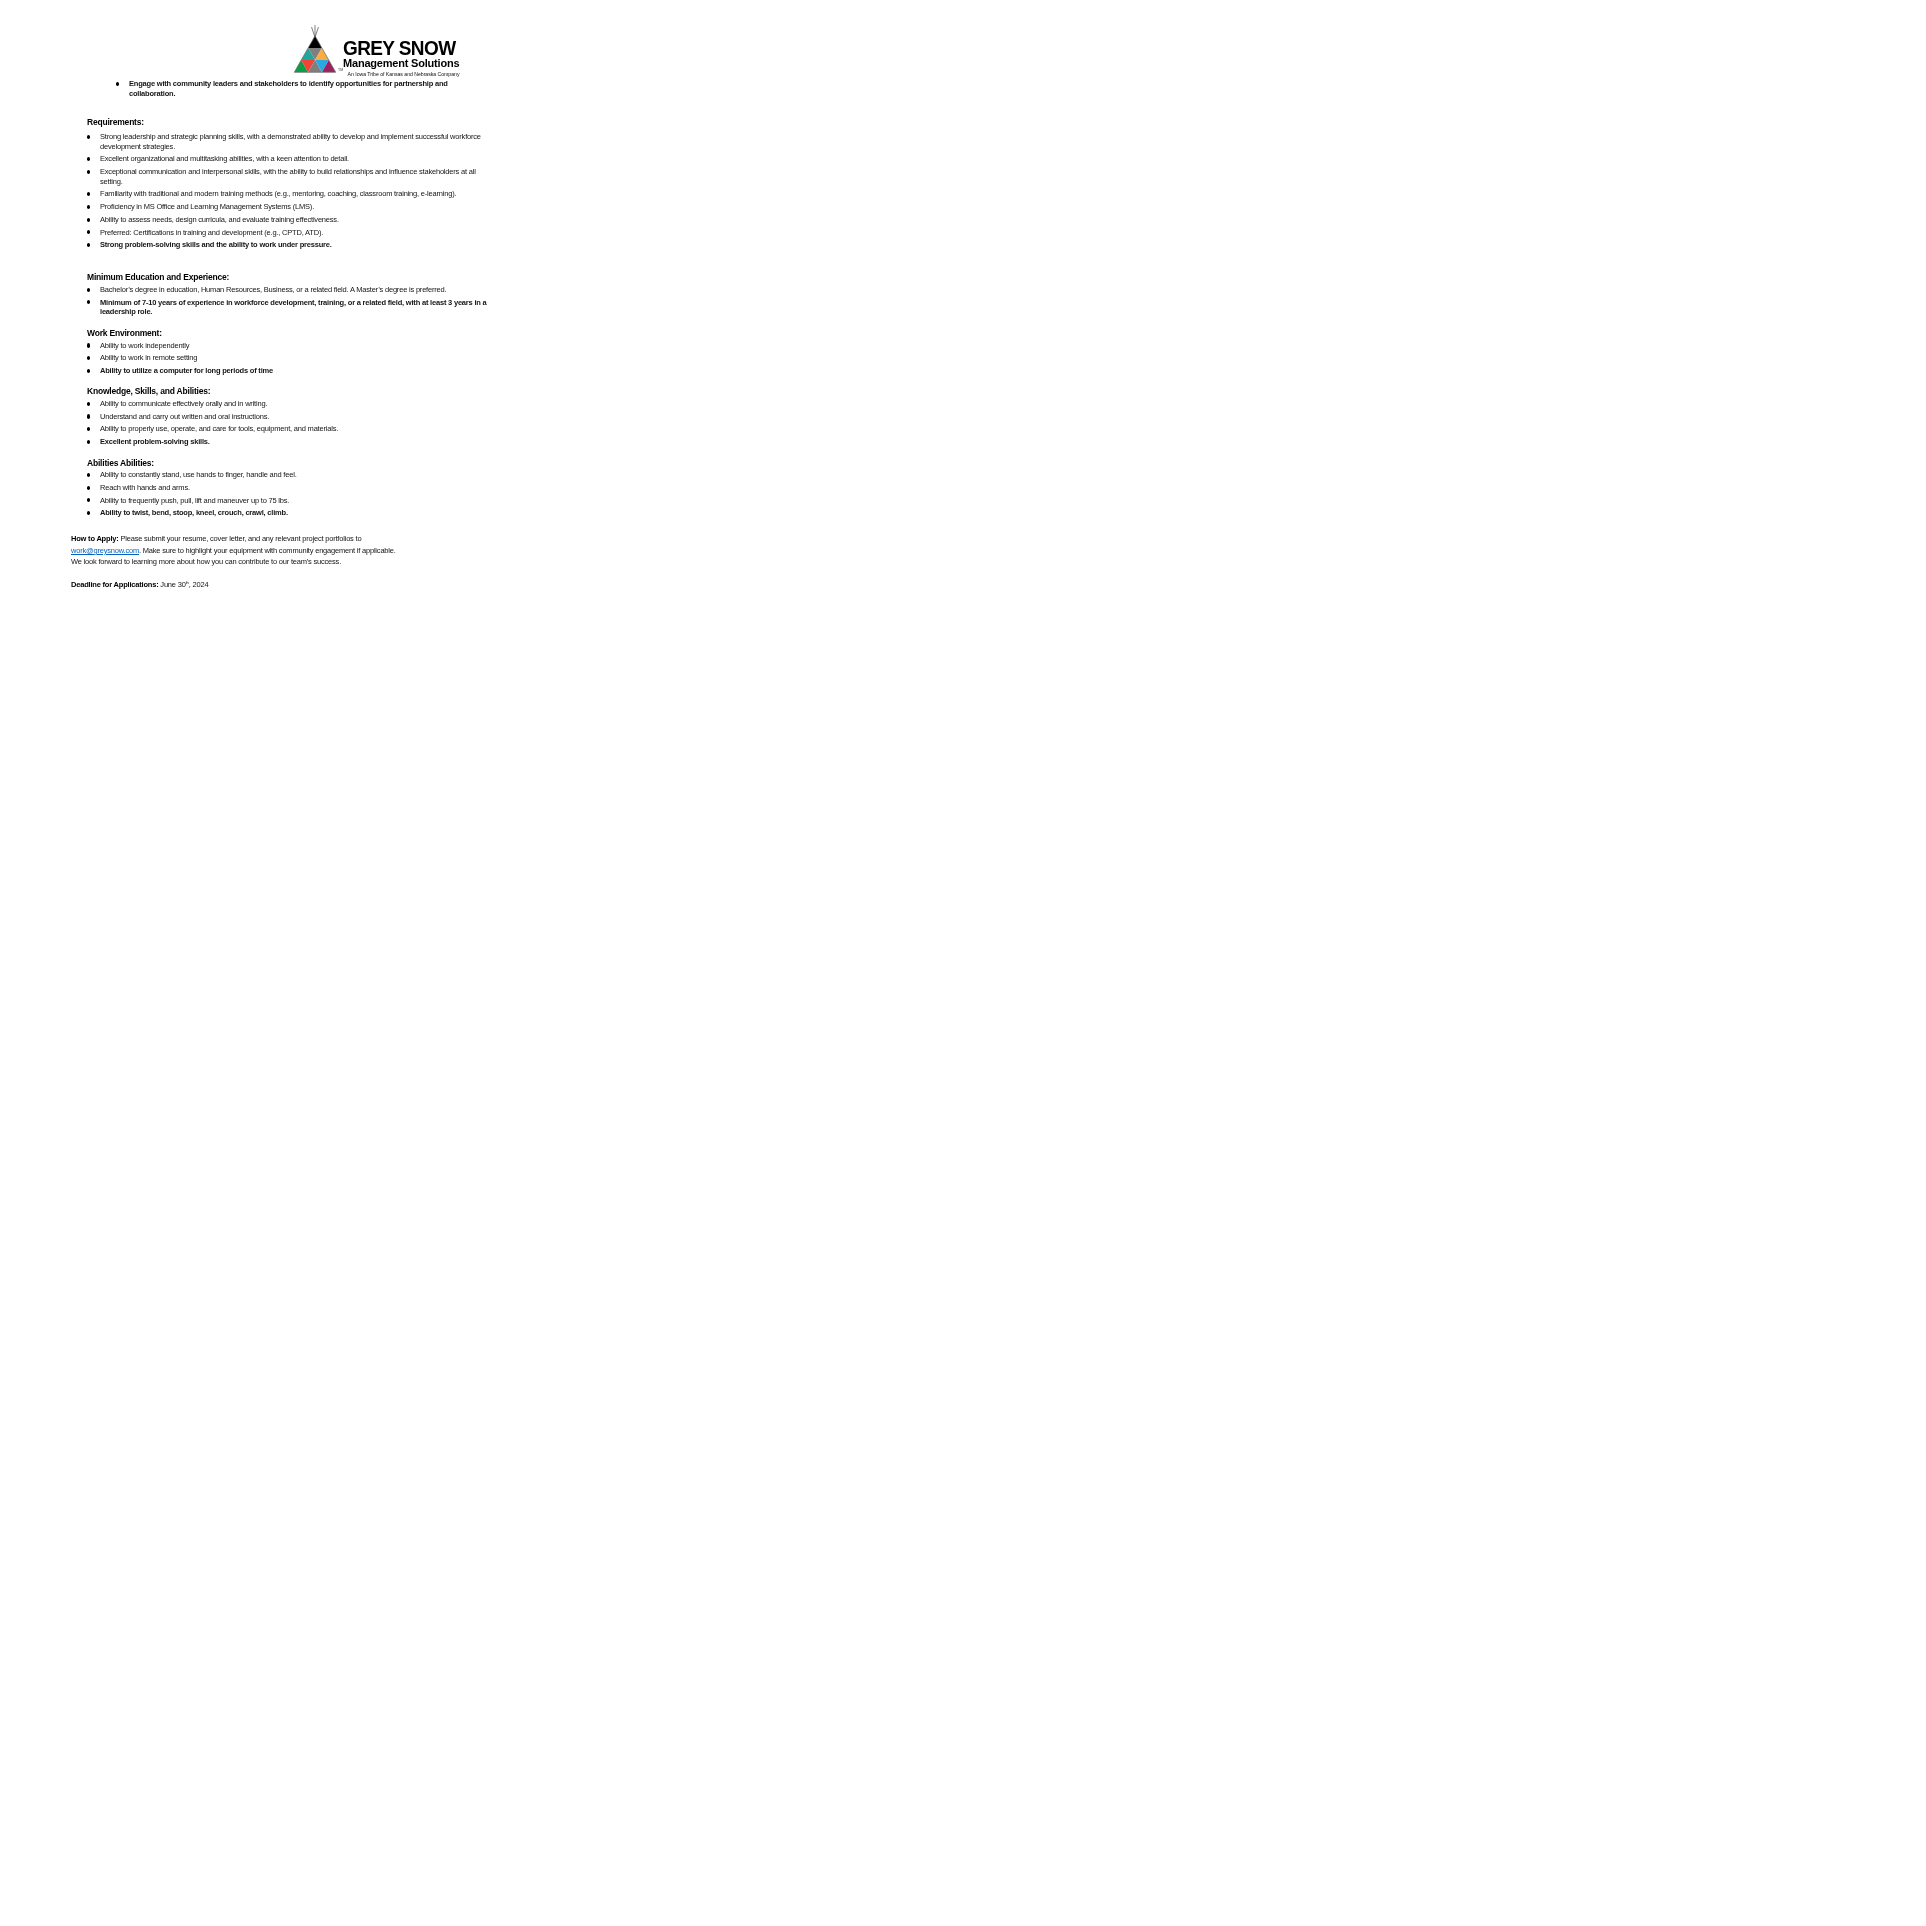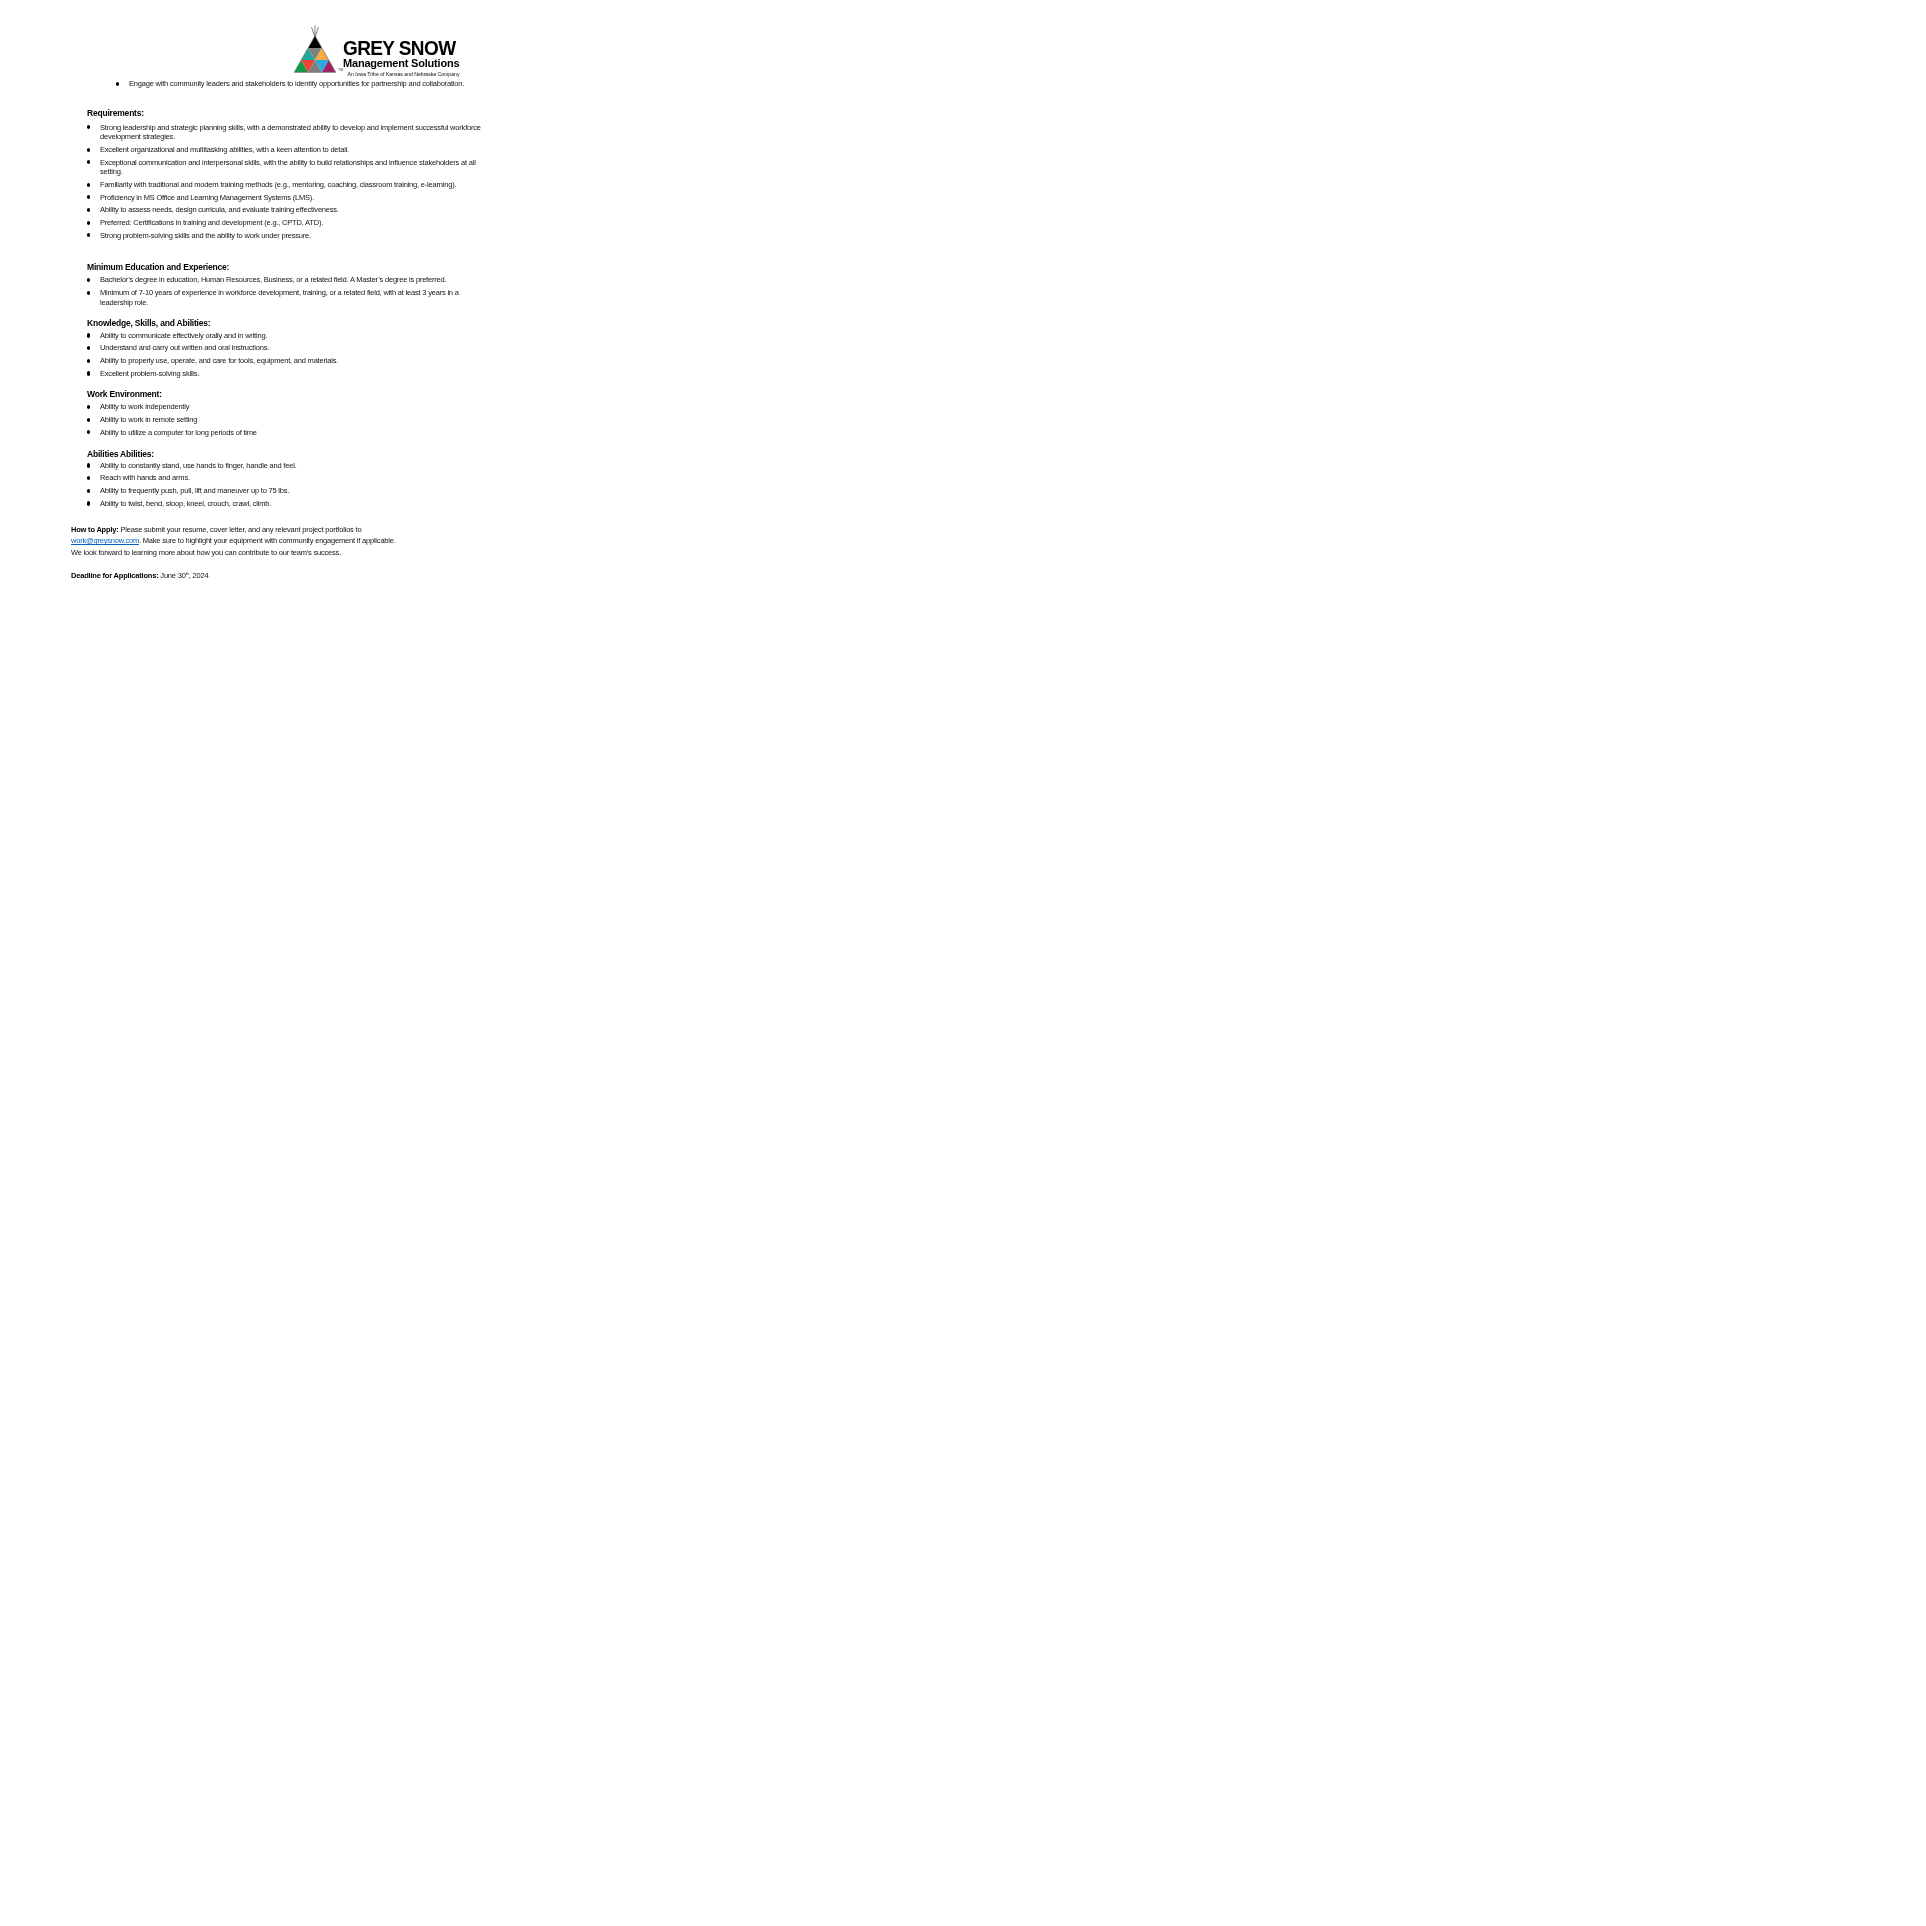--- a/index.html
+++ b/index.html
@@ -29,21 +29,21 @@
   .tagline { font-size:5.2px; color:#111; margin-top:2.3px; padding-left:4.6px; letter-spacing:-0.04px; white-space:nowrap; }
   
   .content { position:relative; padding:0 35px; font-size:7.5px; letter-spacing:-0.2px; line-height:9.6px; }
   h2 {
     font-size:8.5px; line-height:10px; font-weight:bold; color:#000;
     margin:16px; letter-spacing:-0.2px;
   }
   ul.blist { list-style:none; margin:0; padding:0 0 0 29px; }
   ul.blist.intro { padding-left:58px; margin-top:79px; }
   ul.blist li { position:relative; margin:0 0 3.1px 0; }
-  ul.blist li:last-child { margin-bottom:0; }
+  ul.blist li:last-child { margin-bottom:0;font-weight:bold; }
   .dot {
     position:absolute; left:-13.5px; top:2.7px; width:3.5px; height:4.2px;
     border-radius:50%; background:#000;
   }
   .sec-requirements h2 { margin-top:19px; margin-bottom:5px; }
   .sec-mined        h2 { margin-top:22px; margin-bottom:3.1px; }
   .sec-ksa          h2 { margin-top:10.8px; margin-bottom:2.7px; }
   .sec-workenv      h2 { margin-top:11.2px; margin-bottom:2.7px; }
   .sec-physical     h2 { margin-top:11.6px; margin-bottom:1.9px; }
   .apply { margin:15.4px 0 0 0; line-height:11.6px; }
@@ -102,36 +102,36 @@
     </section>
 
     <section class="sec sec-mined">
       <h2>Minimum Education and Experience:</h2>
       <ul class="blist">
         <li><span class="dot"></span><span>Bachelor’s degree in education, Human Resources, Business, or a related field. A Master’s degree is preferred.</span></li>
         <li><span class="dot"></span><span>Minimum of 7-10 years of experience in workforce development, training, or a related field, with at least 3 years in a leadership role.</span></li>
       </ul>
     </section>
 
+    <section class="sec sec-workenv">
+      <h2>Work Environment:</h2>
+      <ul class="blist">
+        <li><span class="dot"></span><span>Ability to work independently</span></li>
+        <li><span class="dot"></span><span>Ability to work in remote setting</span></li>
+        <li><span class="dot"></span><span>Ability to utilize a computer for long periods of time</span></li>
+      </ul>
+    </section>
+
     <section class="sec sec-ksa">
       <h2>Knowledge, Skills, and Abilities:</h2>
       <ul class="blist">
         <li><span class="dot"></span><span>Ability to communicate effectively orally and in writing.</span></li>
         <li><span class="dot"></span><span>Understand and carry out written and oral instructions.</span></li>
         <li><span class="dot"></span><span>Ability to properly use, operate, and care for tools, equipment, and materials.</span></li>
         <li><span class="dot"></span><span>Excellent problem-solving skills.</span></li>
-      </ul>
-    </section>
-
-    <section class="sec sec-workenv">
-      <h2>Work Environment:</h2>
-      <ul class="blist">
-        <li><span class="dot"></span><span>Ability to work independently</span></li>
-        <li><span class="dot"></span><span>Ability to work in remote setting</span></li>
-        <li><span class="dot"></span><span>Ability to utilize a computer for long periods of time</span></li>
       </ul>
     </section>
 
     <section class="sec sec-physical">
       <h2>Abilities Abilities:</h2>
       <ul class="blist">
         <li><span class="dot"></span><span>Ability to constantly stand, use hands to finger, handle and feel.</span></li>
         <li><span class="dot"></span><span>Reach with hands and arms.</span></li>
         <li><span class="dot"></span><span>Ability to frequently push, pull, lift and maneuver up to 75 lbs.</span></li>
         <li><span class="dot"></span><span>Ability to twist, bend, stoop, kneel, crouch, crawl, climb.</span></li>

